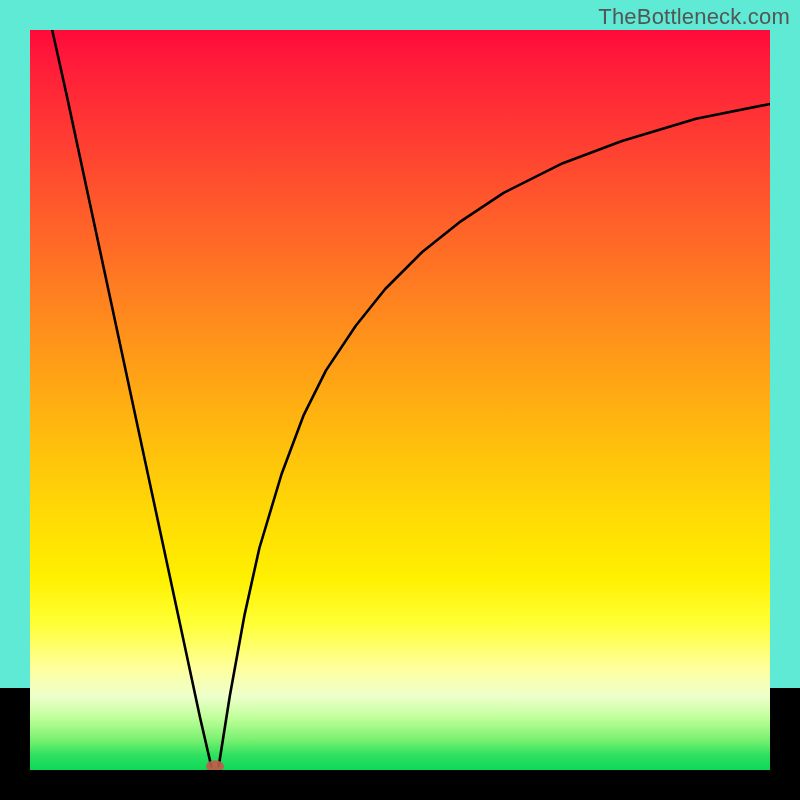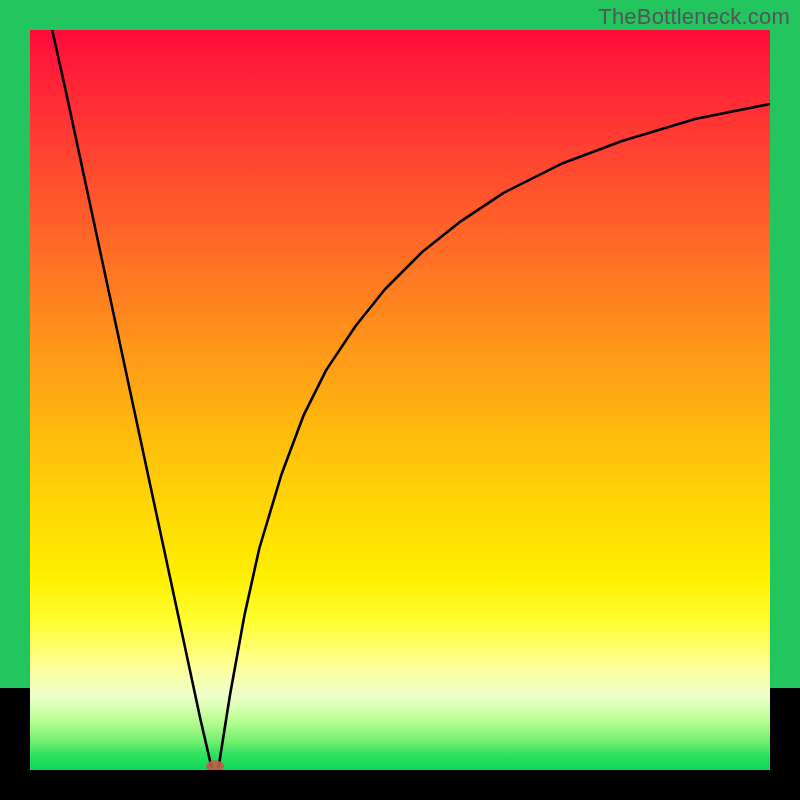--- a/index.html
+++ b/index.html
@@ -8,21 +8,21 @@
     width: 800px;
     height: 800px;
     overflow: hidden;
     background: #000;
     font-family: Arial, Helvetica, sans-serif;
   }
   .frame {
     position: relative;
     width: 800px;
     height: 688px;
-    background: #22c55e;
+    background: #5eead4;
   }
   .watermark {
     position: absolute;
     top: 4px;
     right: 10px;
     color: #555;
     font-size: 22px;
     font-weight: 500;
     letter-spacing: 0.2px;
     z-index: 10;

